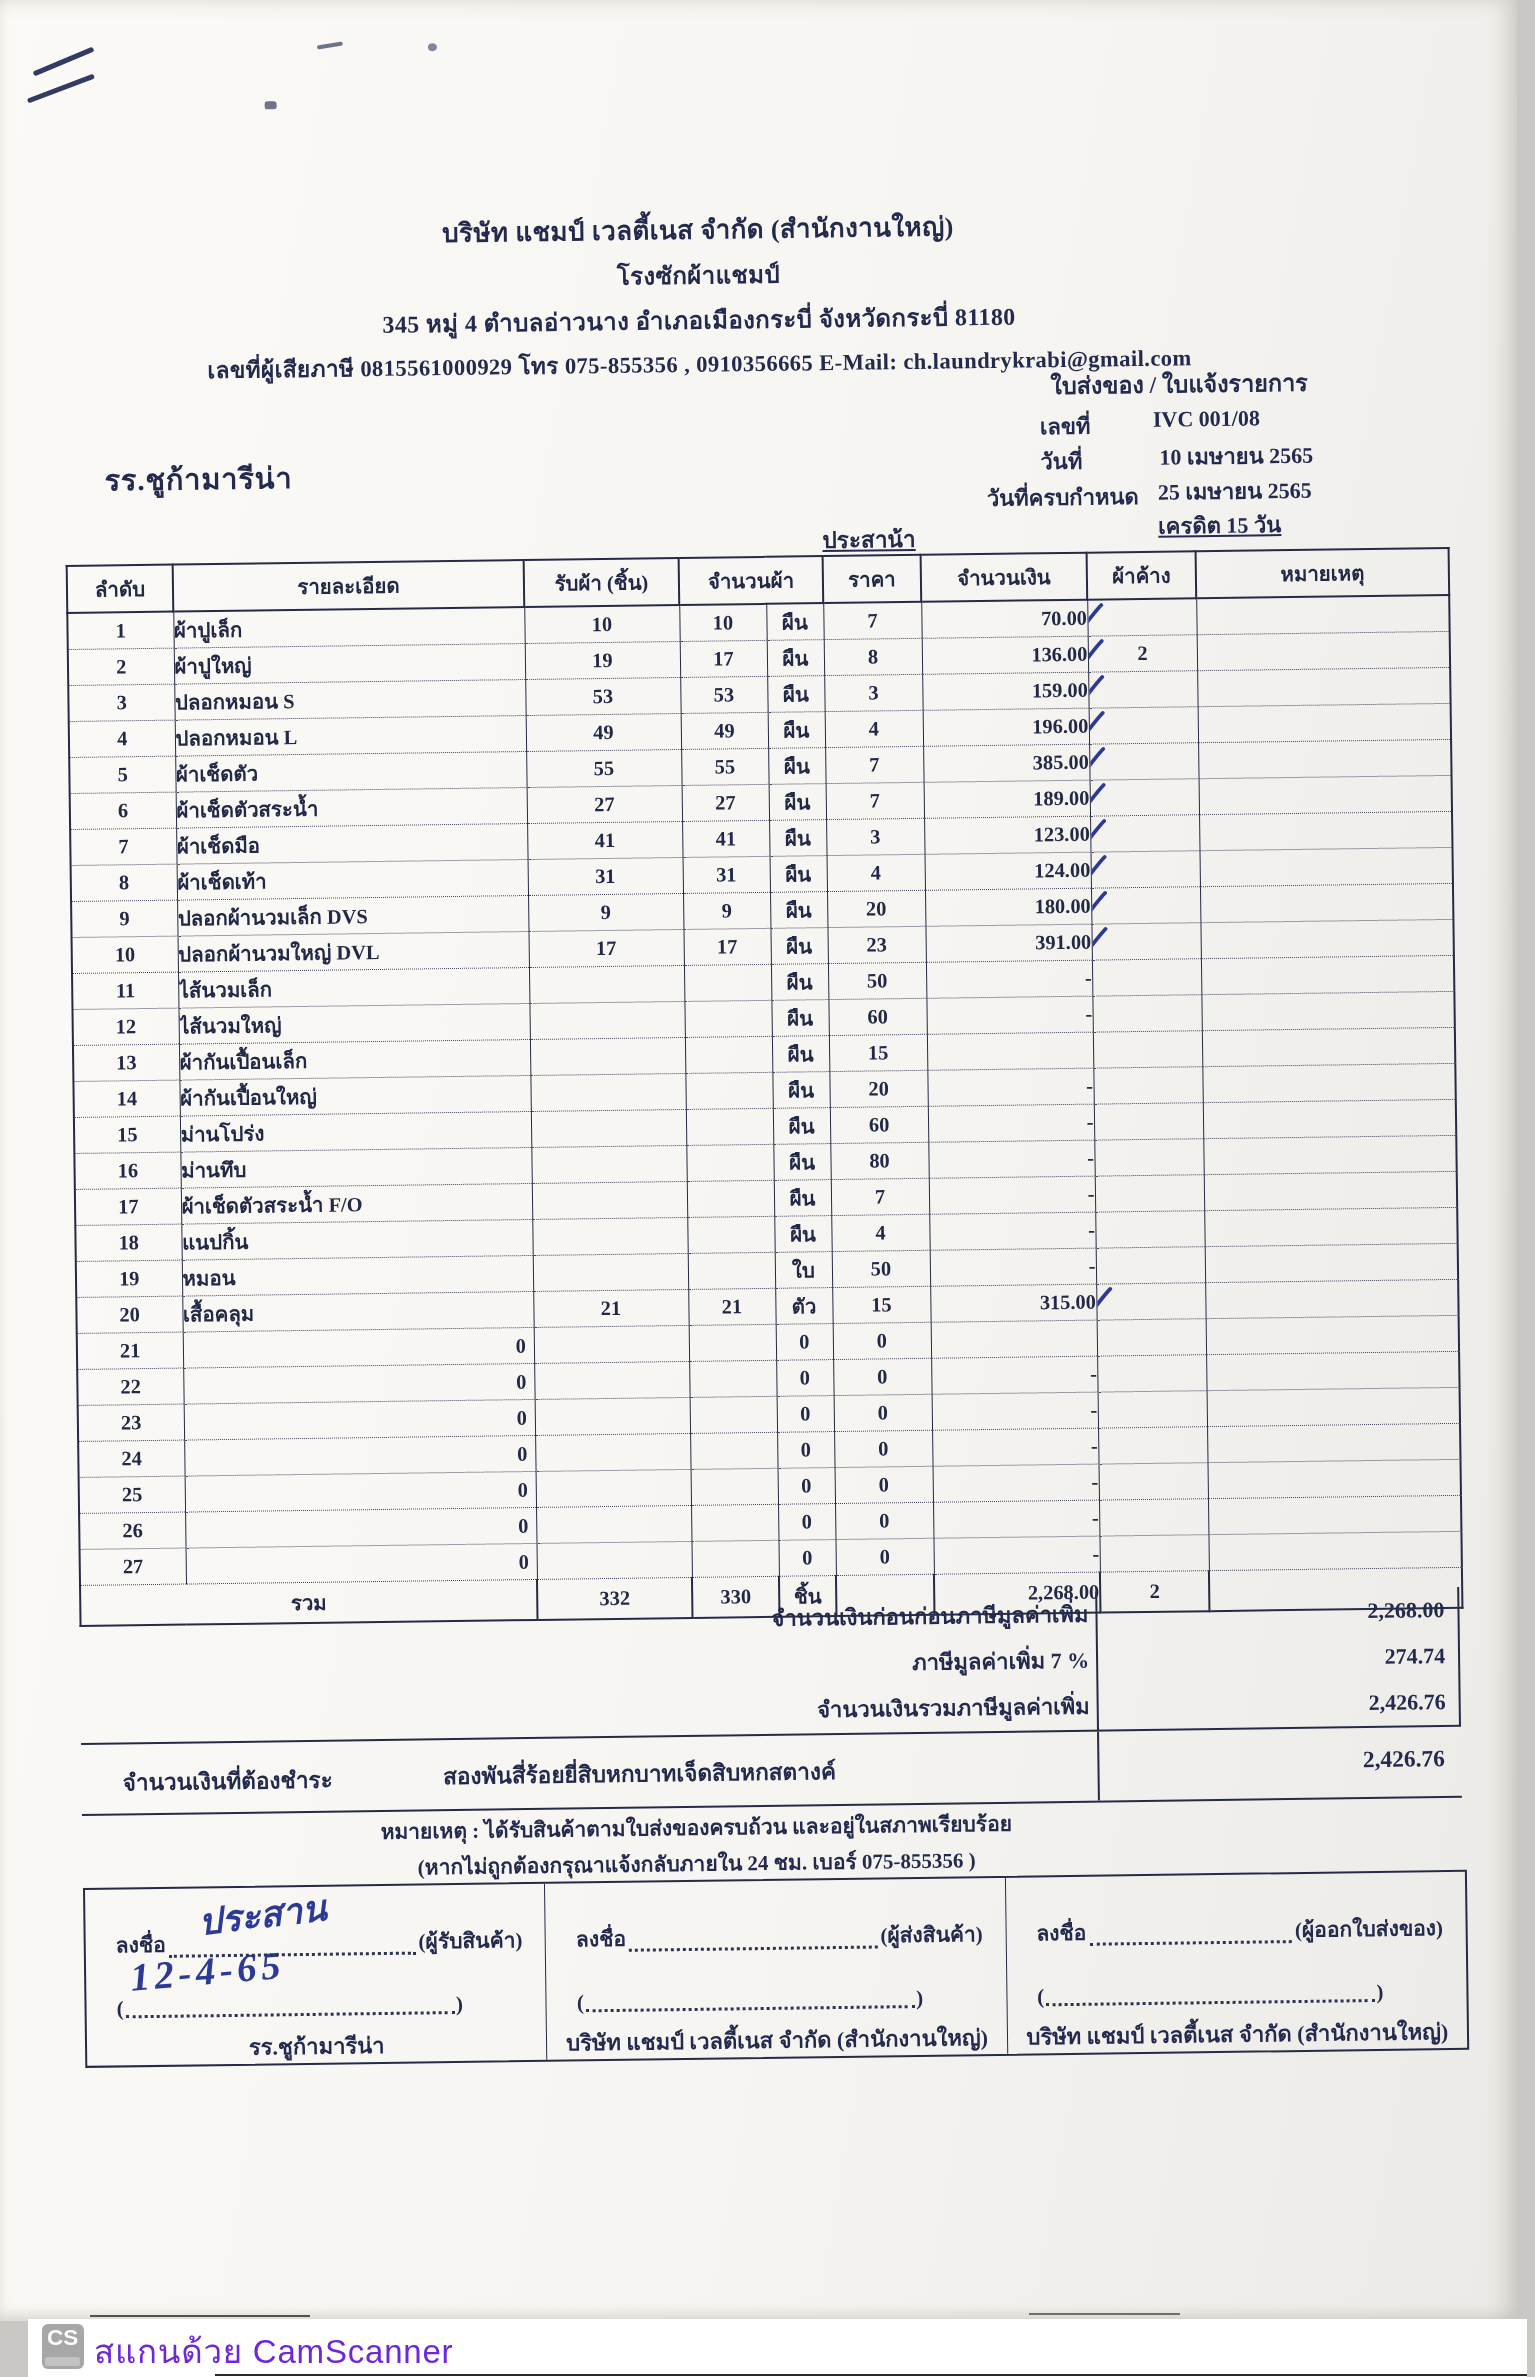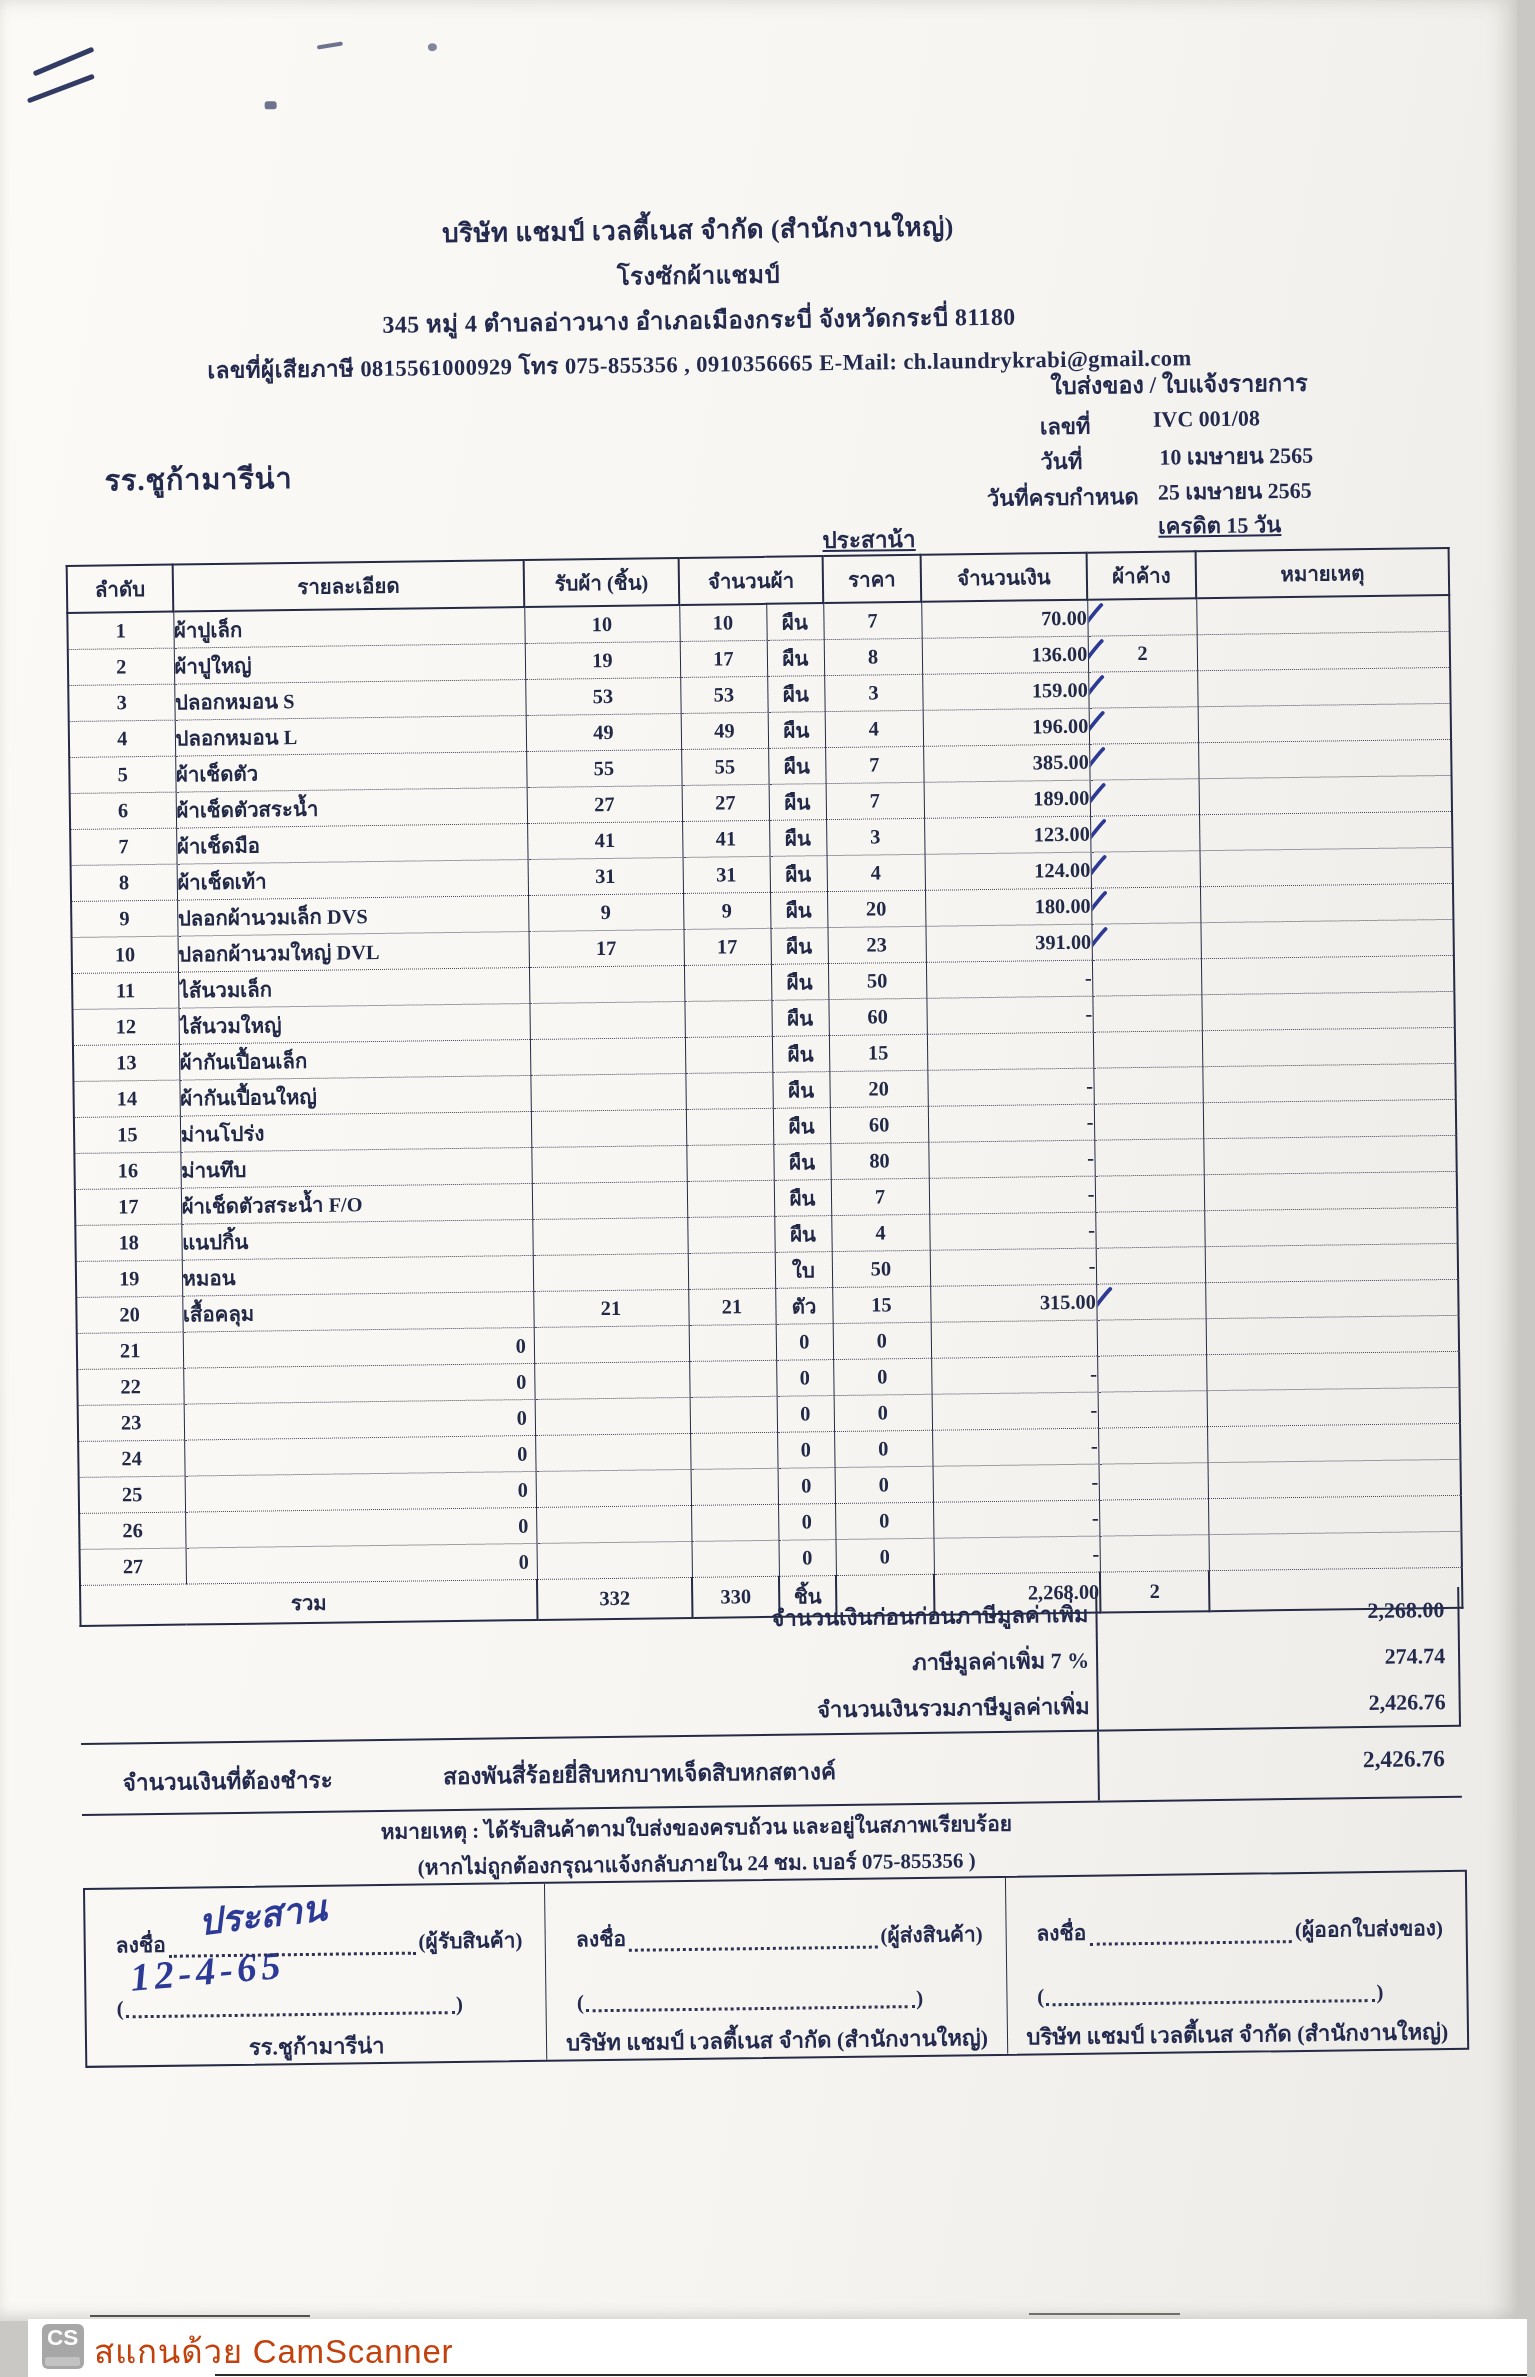--- a/index.html
+++ b/index.html
@@ -56,21 +56,21 @@
   .sig-org{position:absolute;left:0;right:0;top:142px;text-align:center;font-size:22px;font-weight:bold;}
   .hand{position:absolute;color:#2c3a96;font-weight:bold;font-style:italic;}
   
   .stroke{position:absolute;background:#323b63;border-radius:3px;}
   .edgeline{position:absolute;height:2.3px;background:#55504a;}
   
   .footer{position:absolute;left:0;top:2319px;width:1535px;height:58px;background:#ffffff;margin-left:28px;}
   .cs-logo{position:absolute;left:13.6px;top:4.5px;width:42px;height:45px;background:#a7a7a7;border-radius:6px;}
   .cs-logo .cs-txt{position:absolute;top:1.5px;left:0;right:0;text-align:center;color:#ffffff;font-family:"Liberation Sans",sans-serif;font-weight:bold;font-size:22.6px;}
   .cs-logo .cs-band{position:absolute;bottom:3px;left:3.8px;right:3.8px;height:9px;background:#c2c2c2;border-radius:2.3px;}
-  .scan-text{position:absolute;left:66px;top:6px;font-family:"Liberation Sans",sans-serif;font-size:33px;color:#c2410c;letter-spacing:0.8px;}
+  .scan-text{position:absolute;left:66px;top:6px;font-family:"Liberation Sans",sans-serif;font-size:33px;color:#6d28d9;letter-spacing:0.8px;}
   .bottom-bar{position:absolute;left:215px;top:2374px;width:1320px;height:2.3px;background:#17140f;opacity:.9;}
 </style>
 </head>
 <body>
 
 <div class="page">
   <div class="paper">
     <div class="content">
 
       <div class="stroke" style="left:44px;top:50px;width:65px;height:5.3px;transform:rotate(-22deg);"></div>

